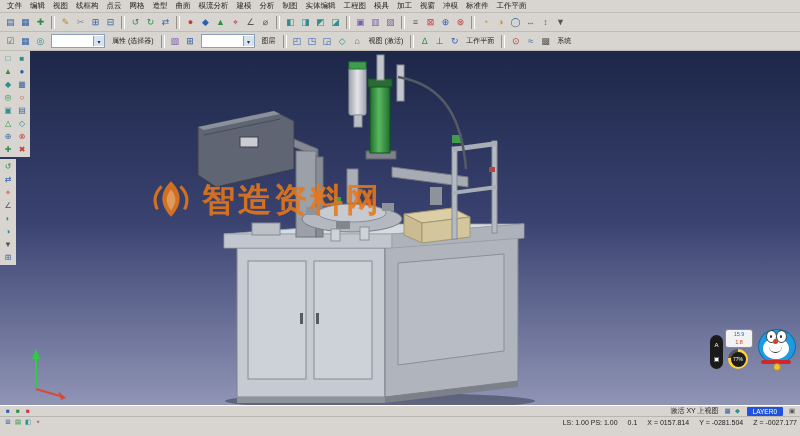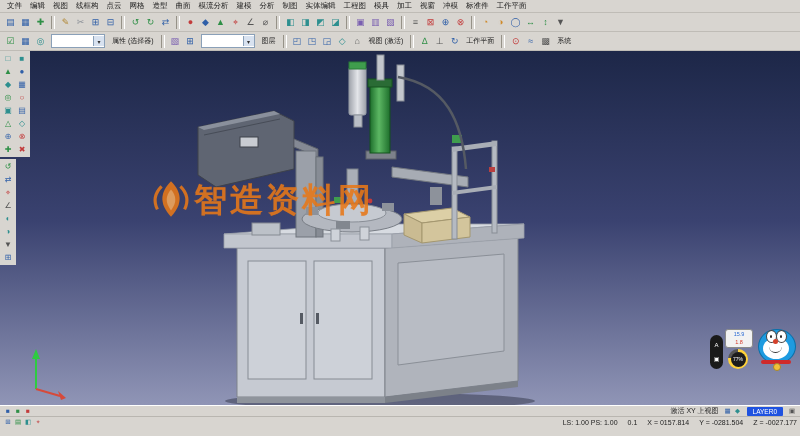--- a/index.html
+++ b/index.html
@@ -38,21 +38,21 @@
   .main{position:relative;height:354px;flex:none;overflow:hidden;}
   .viewport{position:absolute;inset:0;background:linear-gradient(180deg,#1d2748 0%,#3a4270 48%,#9095b6 100%);}
   .scene{position:absolute;inset:0;}
 
   .ltb{position:absolute;background:#d8d5d0;padding:1px;display:grid;}
   .ltb1{left:0;top:0;grid-template-columns:repeat(2,14px);}
   .ltb2{left:0;top:108px;grid-template-columns:14px;}
   .ltb .ticon{width:14px;height:13px;font-size:8px;}
 
   
-  .watermark{position:absolute;left:148px;top:126px;display:flex;align-items:center;gap:0;opacity:.88;}
+  .watermark{position:absolute;left:148px;top:126px;display:flex;align-items:center;gap:8px;opacity:.88;}
   .wm-text{font-size:33px;font-weight:bold;color:#e87818;letter-spacing:3px;white-space:nowrap;
     text-shadow:0 0 1px rgba(232,120,24,.4);}
 
   
   .widget{position:absolute;right:4px;bottom:28px;width:86px;height:48px;}
   .pill{position:absolute;left:0;top:6px;width:13px;height:34px;background:#1a1a1a;border-radius:7px;
     display:flex;flex-direction:column;align-items:center;justify-content:space-evenly;color:#fff;font-size:6px;}
   .bubble{position:absolute;left:15px;top:0;width:26px;height:17px;background:#f2f2f2;border:1px solid #8a8a8a;
     border-radius:3px;text-align:center;font-size:5.5px;line-height:8px;}
   .bub-down{color:#2a6ad4;}.bub-up{color:#d43a2a;}

